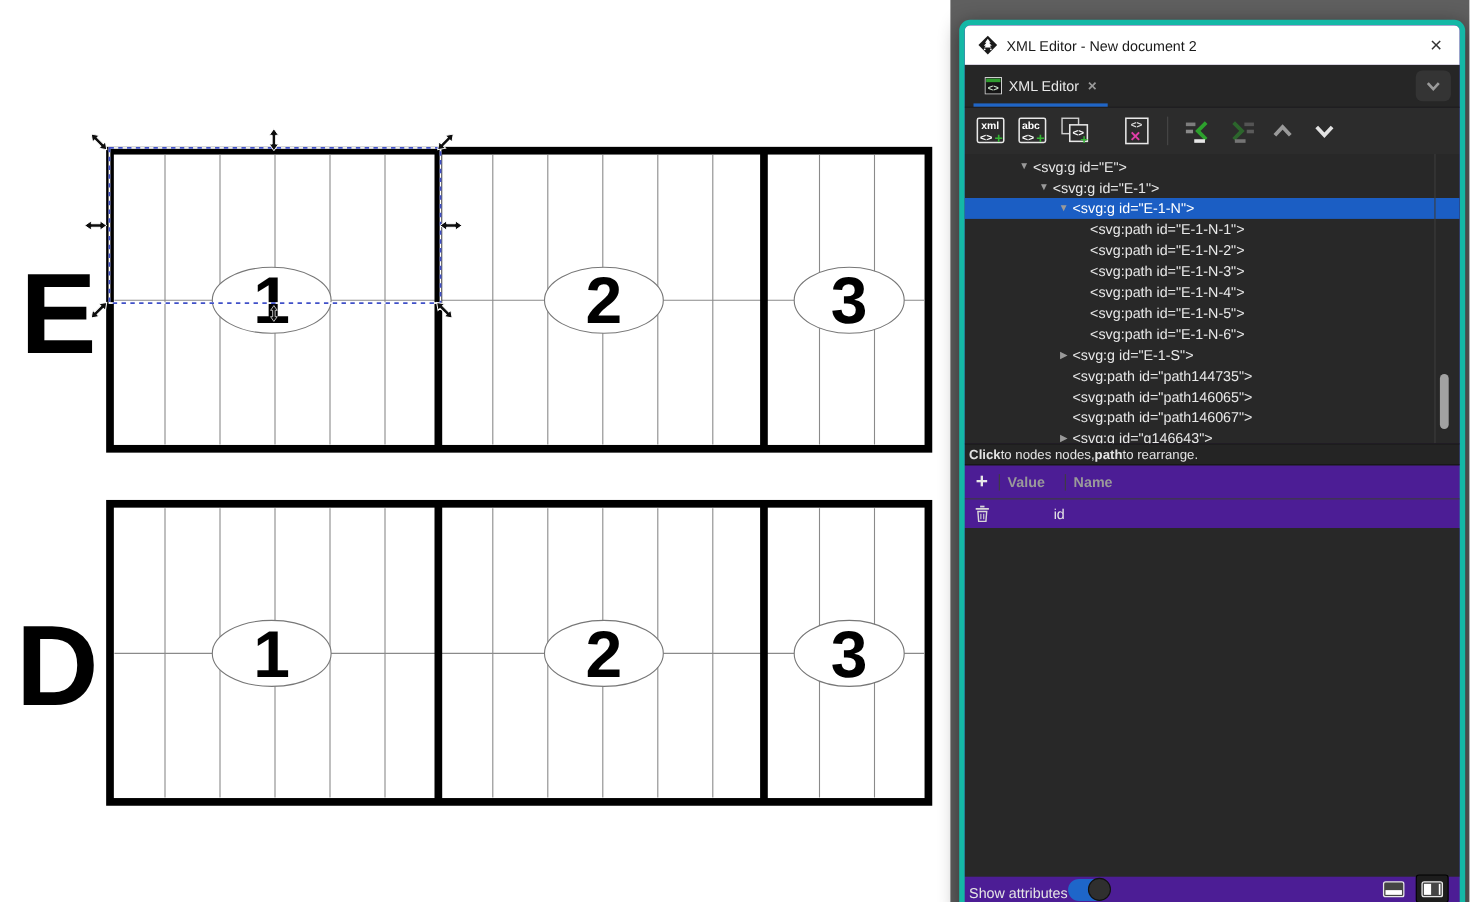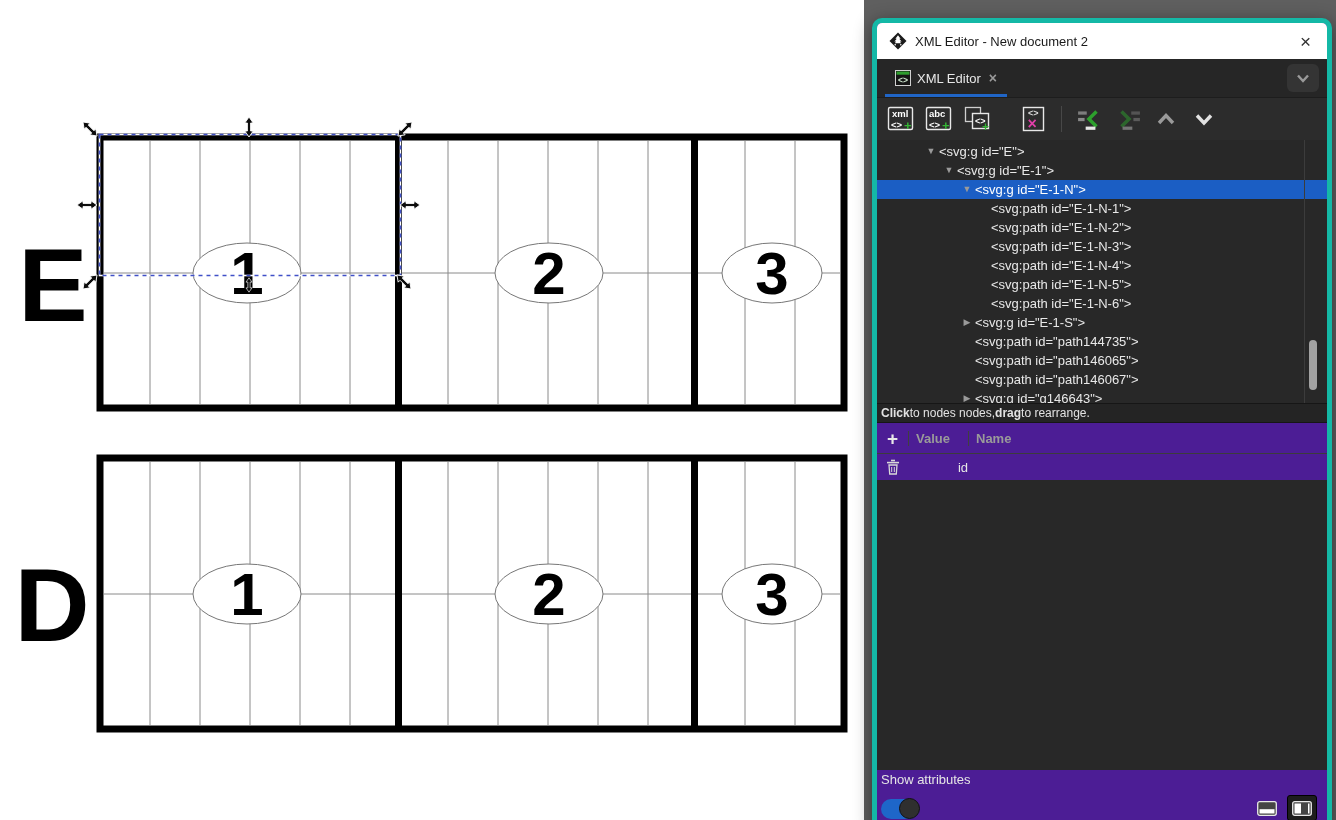--- a/index.html
+++ b/index.html
@@ -66,21 +66,21 @@
   .acell-name{width:60px;flex:0 0 60px;border-left:1px solid #3f3f3f;padding-left:7px;box-sizing:border-box;}
   .acell-value{flex:1;border-left:1px solid #3f3f3f;padding-left:7px;}
   .plus{font-size:19px;font-weight:bold;color:#e8e8e8;line-height:1;}
   .attrrow{height:26px;display:flex;align-items:center;font-size:13px;color:#e6e6e6;flex:0 0 auto;}
   .attrrow .rcell-name{width:60px;flex:0 0 60px;padding-left:7px;box-sizing:border-box;text-align:right;}
   .attrrow .rcell-value{flex:1;padding-left:7px;}
   .attrspace{flex:1 1 auto;background:#282828;}
 
   .footer{flex:0 0 auto;position:relative;padding:2px 0 8px 4px;}
   .edithint{font-size:12px;color:#e2e2e2;margin-bottom:6px;}
-  .togglerow{display:flex;align-items:flex-start;gap:12px;flex-direction:column;}
+  .togglerow{display:flex;align-items:flex-end;}
   .toglabel{font-size:13px;color:#e5e5e5;}
   .toggle{position:relative;width:38px;height:20px;border-radius:10px;background:#1e66c9;}
   .toggle .knob{position:absolute;right:-1px;top:-1px;width:21px;height:21px;border-radius:50%;
                 background:#2f2f2f;border:1.5px solid #101010;box-sizing:border-box;}
   .layoutbtns{position:absolute;right:10px;bottom:6px;display:flex;gap:6px;align-items:center;}
   .lbtn{width:28px;height:24px;display:flex;align-items:center;justify-content:center;border-radius:3px;}
   .lbtn.pressed{background:#1d1d1d;border:1px solid #000;}
 </style>
 </head>
 <body>
@@ -319,21 +319,21 @@
         <span class="tl">&lt;svg:g id="g146643"&gt;</span>
       </div>
     <div class="vtrack">
       <div class="vthumb"></div>
     </div>
   </div>
 
   <div class="nodehint">
     <span class="b">Click</span>
       <span> to nodes nodes, </span>
-      <span class="b">drag</span>
+      <span class="b">path</span>
       <span> to rearrange.</span>
   </div>
 
   <div class="attrhead">
     <div class="acell-btn">
       <span class="plus">+</span>
     </div>
     <div class="acell-name">Value</div>
     <div class="acell-value">Name</div>
   </div>

